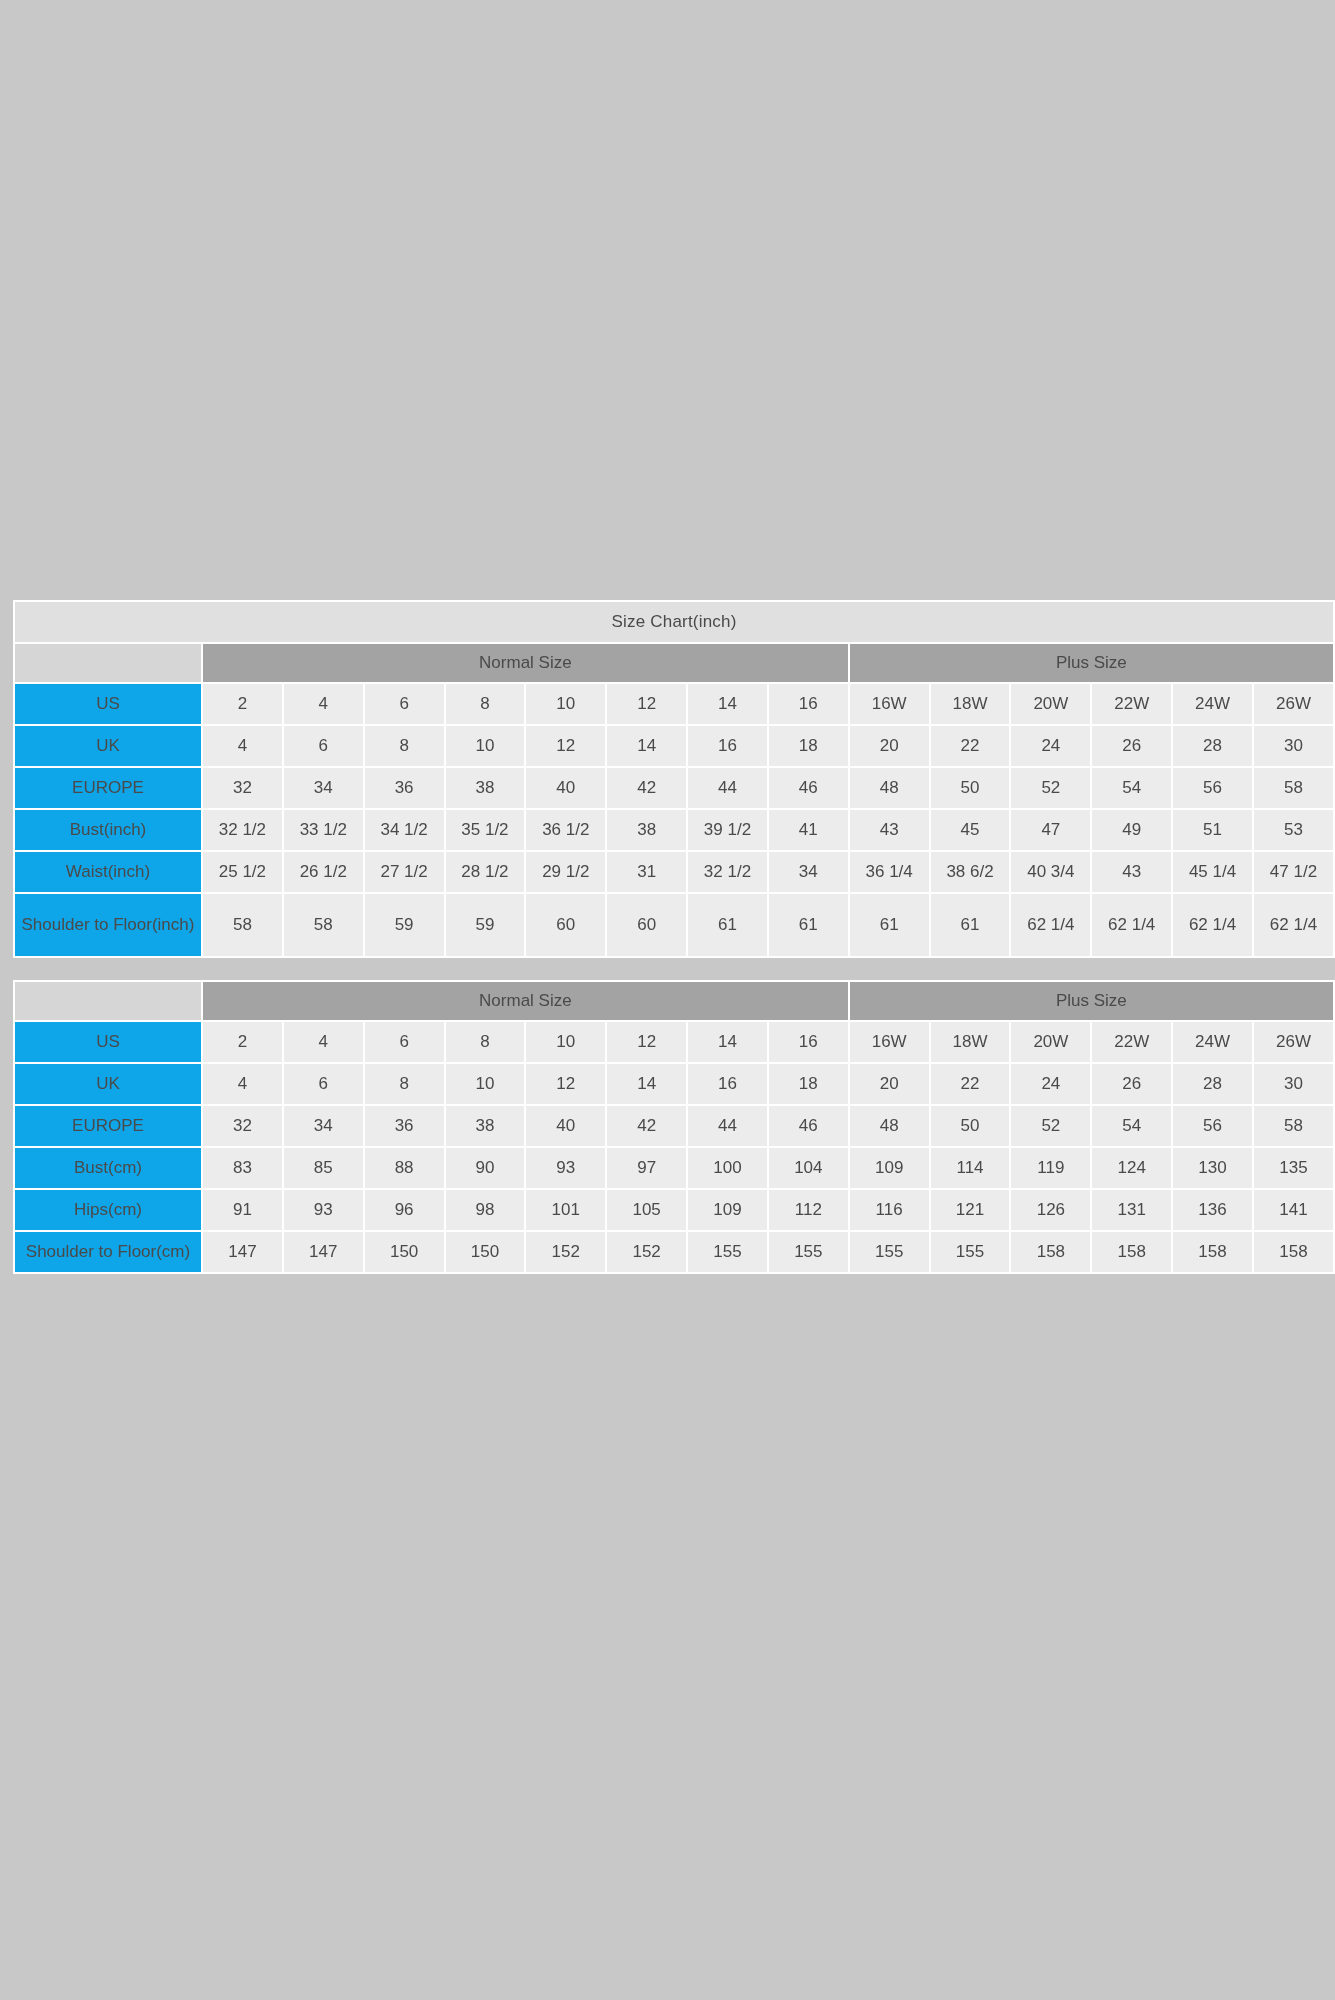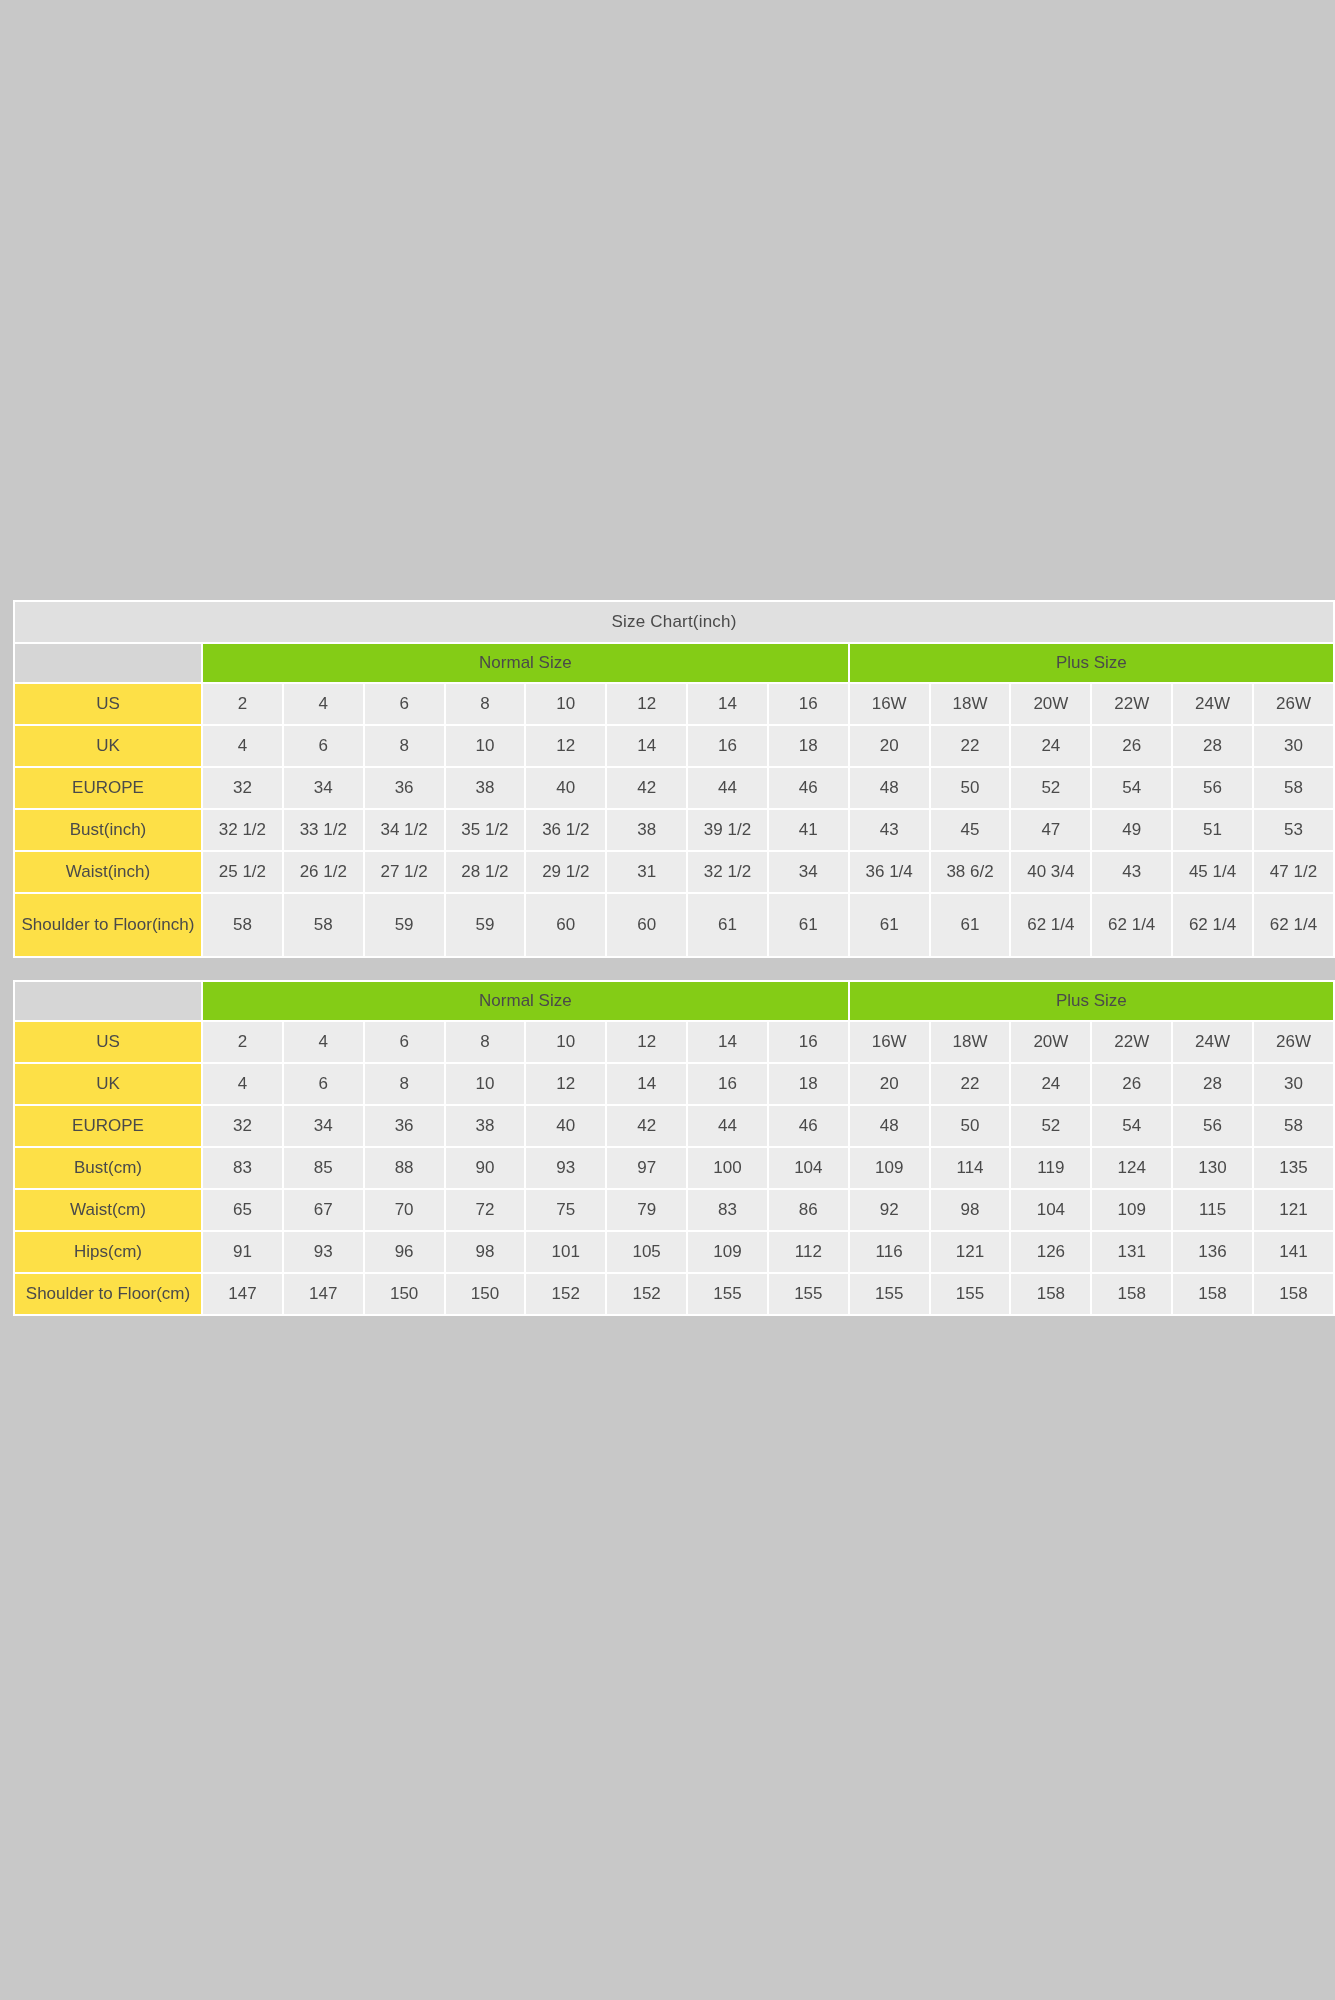--- a/index.html
+++ b/index.html
@@ -52,31 +52,31 @@
   
   .title-cell {
     background: #e0e0e0;
     height: 40px;
     font-size: 20px;
     color: #3f3f3f;
     letter-spacing: 0.2px;
   }
   
   .group-cell {
-    background: #84cc16;
+    background: #a3a3a3;
     height: 38px;
     font-size: 18px;
     color: #484848;
   }
   .group-blank {
     background: #d6d6d6;
   }
   
   .row-label {
-    background: #fde047;
+    background: #0ea5e9;
     height: 40px;
     font-size: 17px;
     color: #4a4a4a;
     width: 188px;
     line-height: 1.25;
   }
   .row-label.tall {
     height: 62px;
   }
   .data-cell {
@@ -304,37 +304,20 @@
             <td class="data-cell">100</td>
             <td class="data-cell">104</td>
             <td class="data-cell">109</td>
             <td class="data-cell">114</td>
             <td class="data-cell">119</td>
             <td class="data-cell">124</td>
             <td class="data-cell">130</td>
             <td class="data-cell">135</td>
           </tr>
 
-          <tr>
-            <td class="row-label">Waist(cm)</td>
-            <td class="data-cell">65</td>
-            <td class="data-cell">67</td>
-            <td class="data-cell">70</td>
-            <td class="data-cell">72</td>
-            <td class="data-cell">75</td>
-            <td class="data-cell">79</td>
-            <td class="data-cell">83</td>
-            <td class="data-cell">86</td>
-            <td class="data-cell">92</td>
-            <td class="data-cell">98</td>
-            <td class="data-cell">104</td>
-            <td class="data-cell">109</td>
-            <td class="data-cell">115</td>
-            <td class="data-cell">121</td>
-          </tr>
 
           <tr>
             <td class="row-label">Hips(cm)</td>
             <td class="data-cell">91</td>
             <td class="data-cell">93</td>
             <td class="data-cell">96</td>
             <td class="data-cell">98</td>
             <td class="data-cell">101</td>
             <td class="data-cell">105</td>
             <td class="data-cell">109</td>

